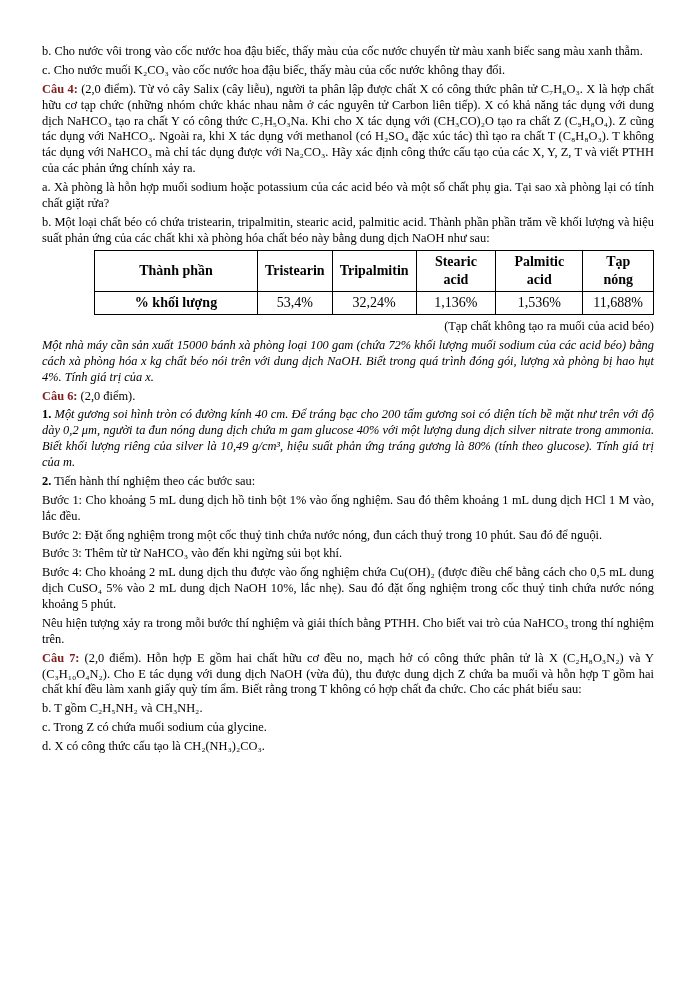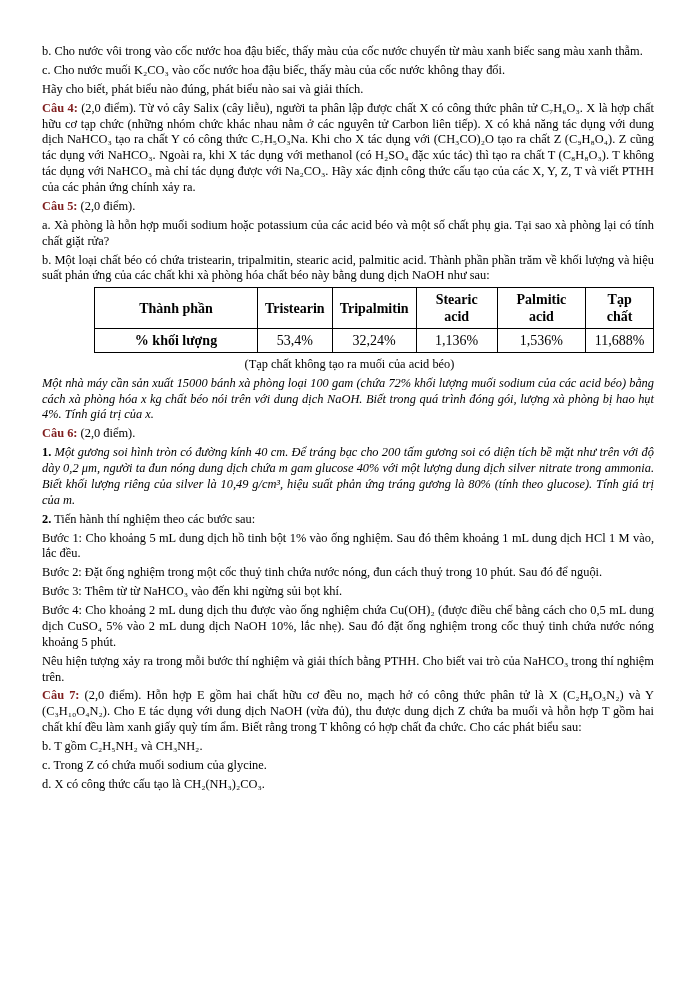--- a/index.html
+++ b/index.html
@@ -8,53 +8,51 @@
     padding: 44px 40px 24px 42px;
     background: #ffffff;
     font-family: "Liberation Serif", "DejaVu Serif", serif;
     font-size: 12.4px; line-height: 1.28; color: #000;
     overflow: hidden;
   }
   p { margin: 0 0 3px 0; text-align: justify; }
   .qlabel { font-weight: bold; color: #7f1d1d; }
   .num { font-weight: bold; }
   .italic { font-style: italic; }
-  .note { text-align: center; padding-left: 3px; }
+  .note { text-align: right; padding-left: 3px; }
   table.data { border-collapse: collapse; margin: 3px 0 4px 52px; }
   table.data th, table.data td {
     border: 1px solid #000; padding: 2.5px 7px; text-align: center;
     font-size: 14px; line-height: 1.25; font-weight: normal;
   }
   table.data th { font-weight: bold; }
   table.data .col-first { min-width: 148px; }
 </style>
 </head>
 <body>
 
 <div class="page">
 
   <p>b. Cho nước vôi trong vào cốc nước hoa đậu biếc, thấy màu của cốc nước chuyển từ màu xanh biếc sang màu xanh thẫm.</p>
   <p>c. Cho nước muối K₂CO₃ vào cốc nước hoa đậu biếc, thấy màu của cốc nước không thay đổi.</p>
-  <p>Hãy cho biết, phát biểu nào đúng, phát biểu nào sai và giải thích.</p>
 
   <p><span class="qlabel">Câu 4:</span><span> (2,0 điểm). Từ vỏ cây Salix (cây liễu), người ta phân lập được chất X có công thức phân tử C₇H₆O₃. X là hợp chất hữu cơ tạp chức (những nhóm chức khác nhau nằm ở các nguyên tử Carbon liên tiếp). X có khả năng tác dụng với dung dịch NaHCO₃ tạo ra chất Y có công thức C₇H₅O₃Na. Khi cho X tác dụng với (CH₃CO)₂O tạo ra chất Z (C₉H₈O₄). Z cũng tác dụng với NaHCO₃. Ngoài ra, khi X tác dụng với methanol (có H₂SO₄ đặc xúc tác) thì tạo ra chất T (C₈H₈O₃). T không tác dụng với NaHCO₃ mà chỉ tác dụng được với Na₂CO₃. Hãy xác định công thức cấu tạo của các X, Y, Z, T và viết PTHH của các phản ứng chính xảy ra.</span></p>
 
-  <p><span class="qlabel">Câu 5:</span><span> (2,0 điểm).</span></p>
   <p>a. Xà phòng là hỗn hợp muối sodium hoặc potassium của các acid béo và một số chất phụ gia. Tại sao xà phòng lại có tính chất giặt rửa?</p>
   <p>b. Một loại chất béo có chứa tristearin, tripalmitin, stearic acid, palmitic acid. Thành phần phần trăm về khối lượng và hiệu suất phản ứng của các chất khi xà phòng hóa chất béo này bằng dung dịch NaOH như sau:</p>
 
   <table class="data">
     <tbody>
         <tr>
       <th class="col-first">Thành phần</th>
       <th>Tristearin</th>
       <th>Tripalmitin</th>
       <th>Stearic acid</th>
       <th>Palmitic acid</th>
-      <th>Tạp chất</th>
+      <th>Tạp nóng</th>
     </tr>
     <tr>
       <th class="col-first">% khối lượng</th>
       <td>53,4%</td>
       <td>32,24%</td>
       <td>1,136%</td>
       <td>1,536%</td>
       <td>11,688%</td>
     </tr>
   </tbody>

